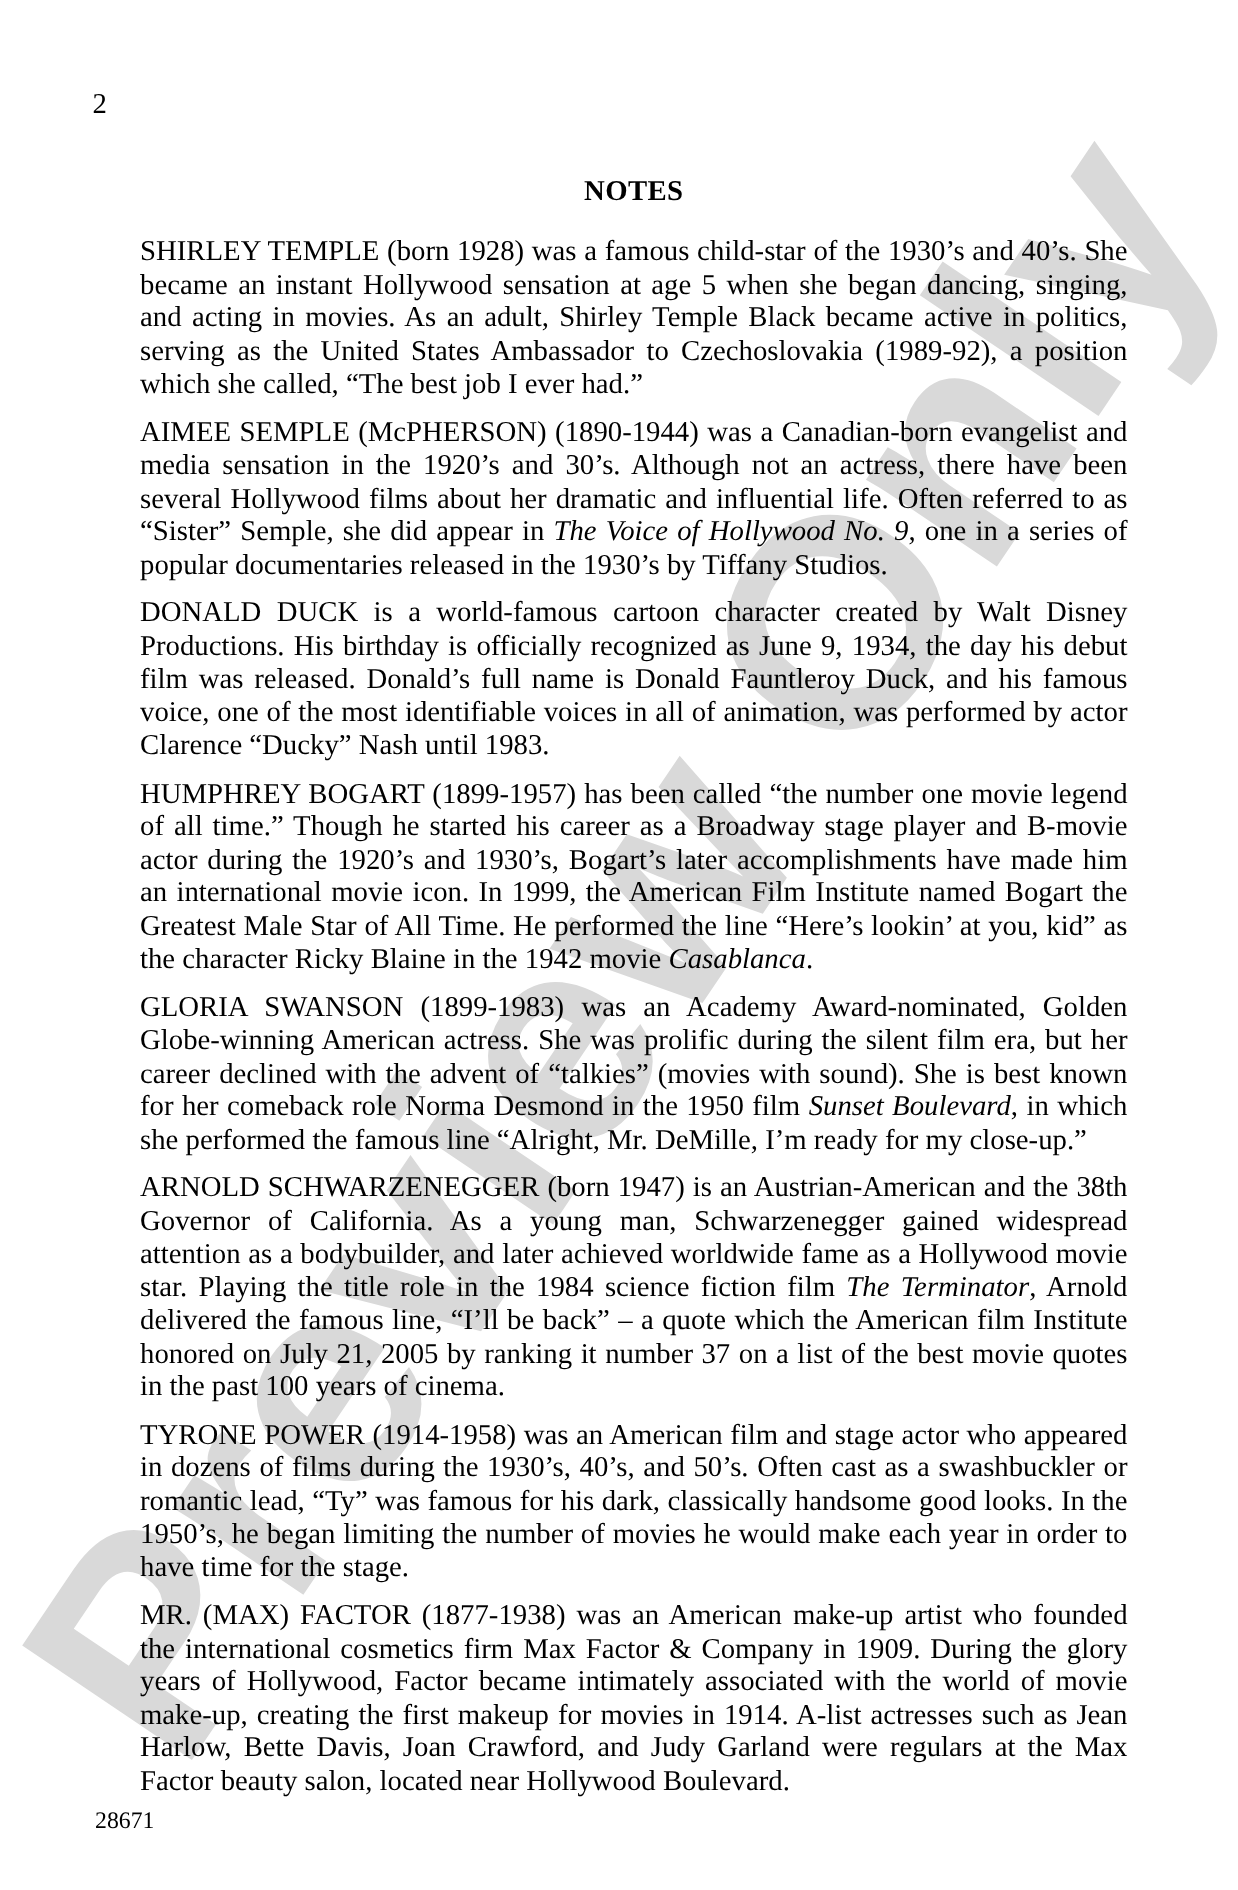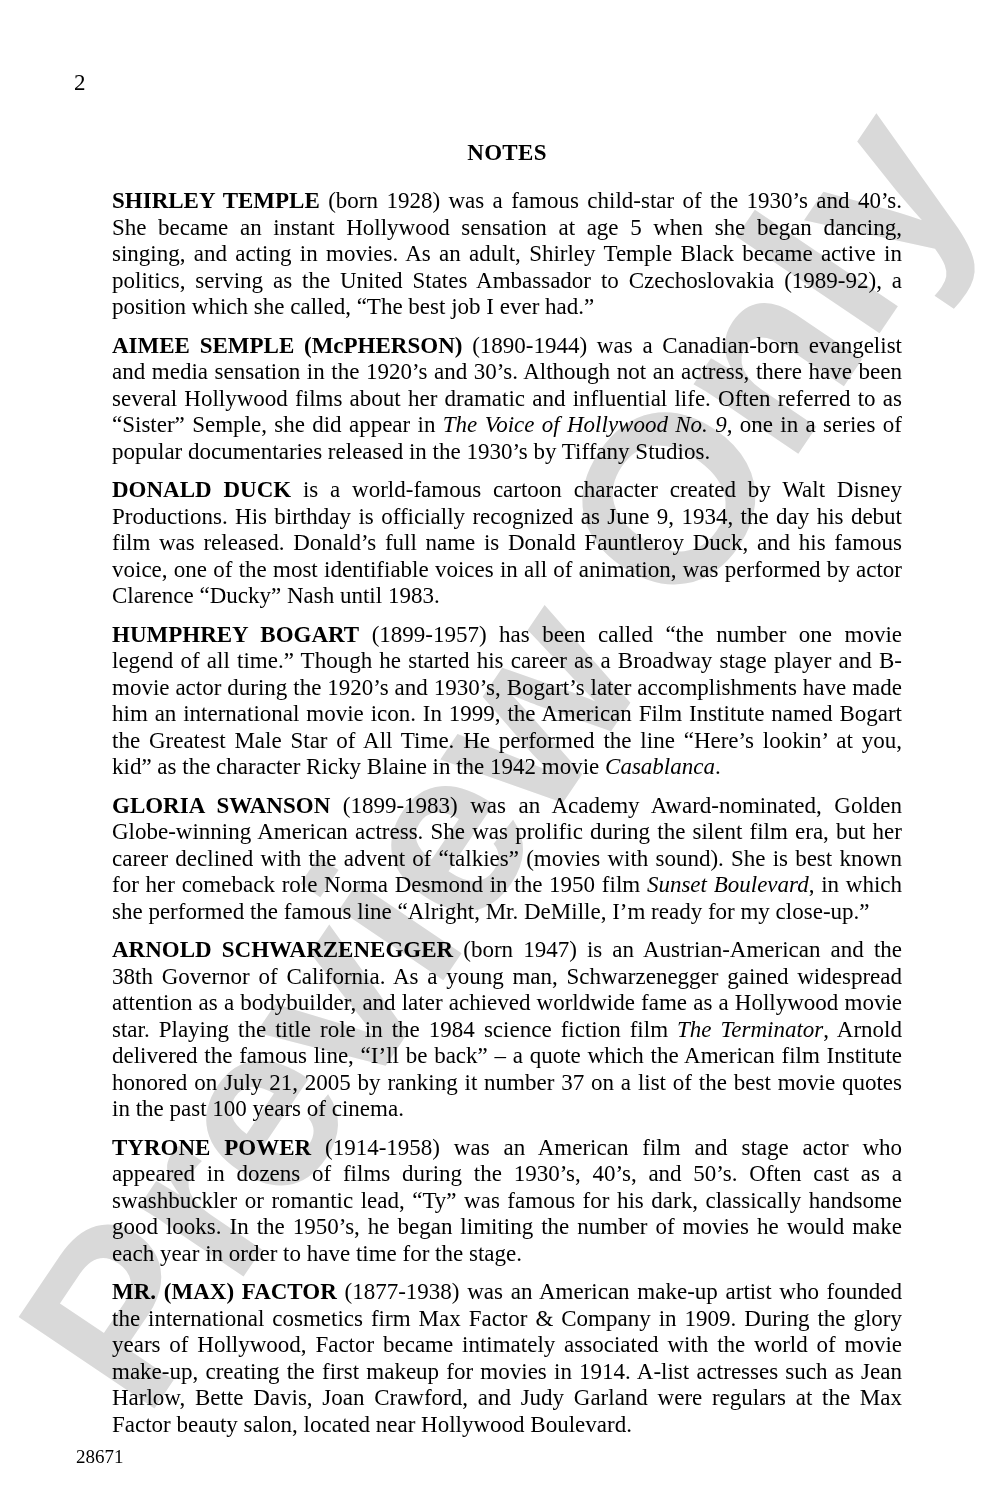--- a/index.html
+++ b/index.html
@@ -46,21 +46,21 @@
     text-align: center;
     letter-spacing: 0.3px;
     margin: 0 0 22px 0;
   }
   p.note {
     font-size: 23px;
     line-height: 26.5px;
     text-align: justify;
     margin: 0 0 12px 0;
   }
-  p.note strong { font-weight: 700; }
+  p.note strong { font-weight: 400; }
   p.note em { }
   .footer-code {
     position: absolute;
     left: 76px; top: 1446px;
     font-size: 19px;
     line-height: 22px;
     z-index: 1;
   }
 </style>
 </head>

